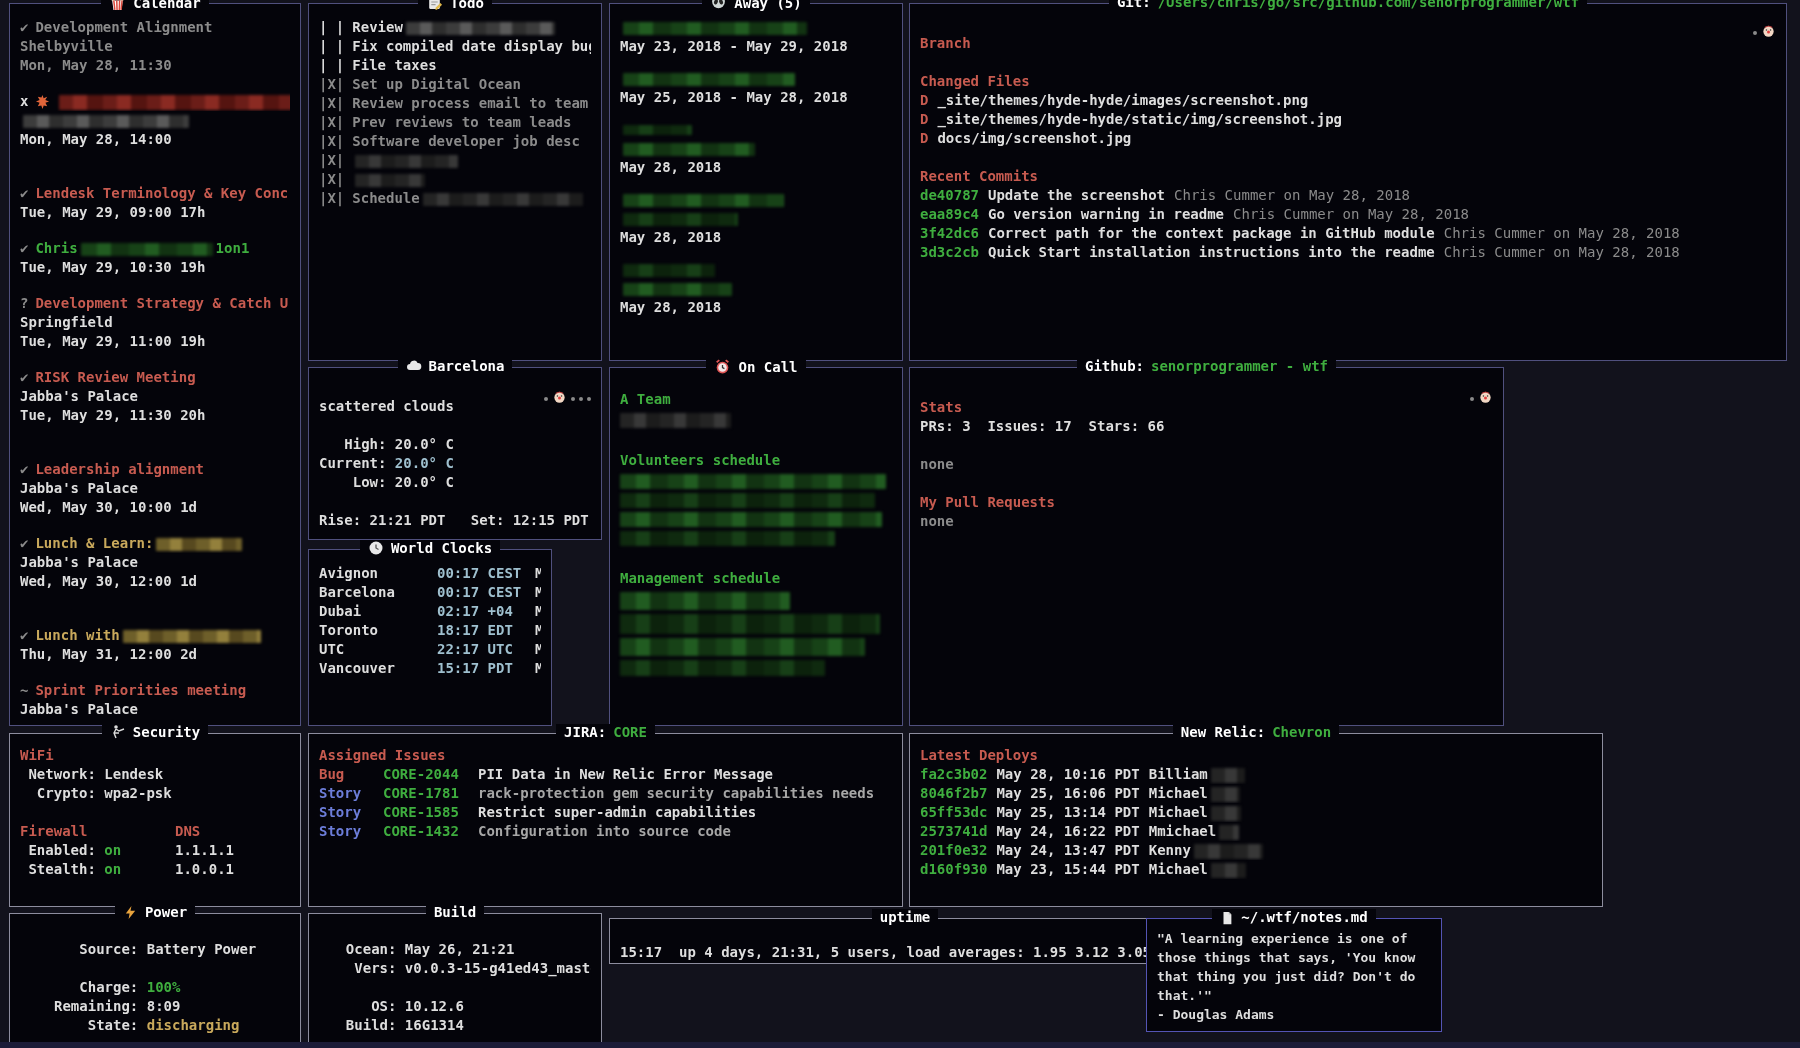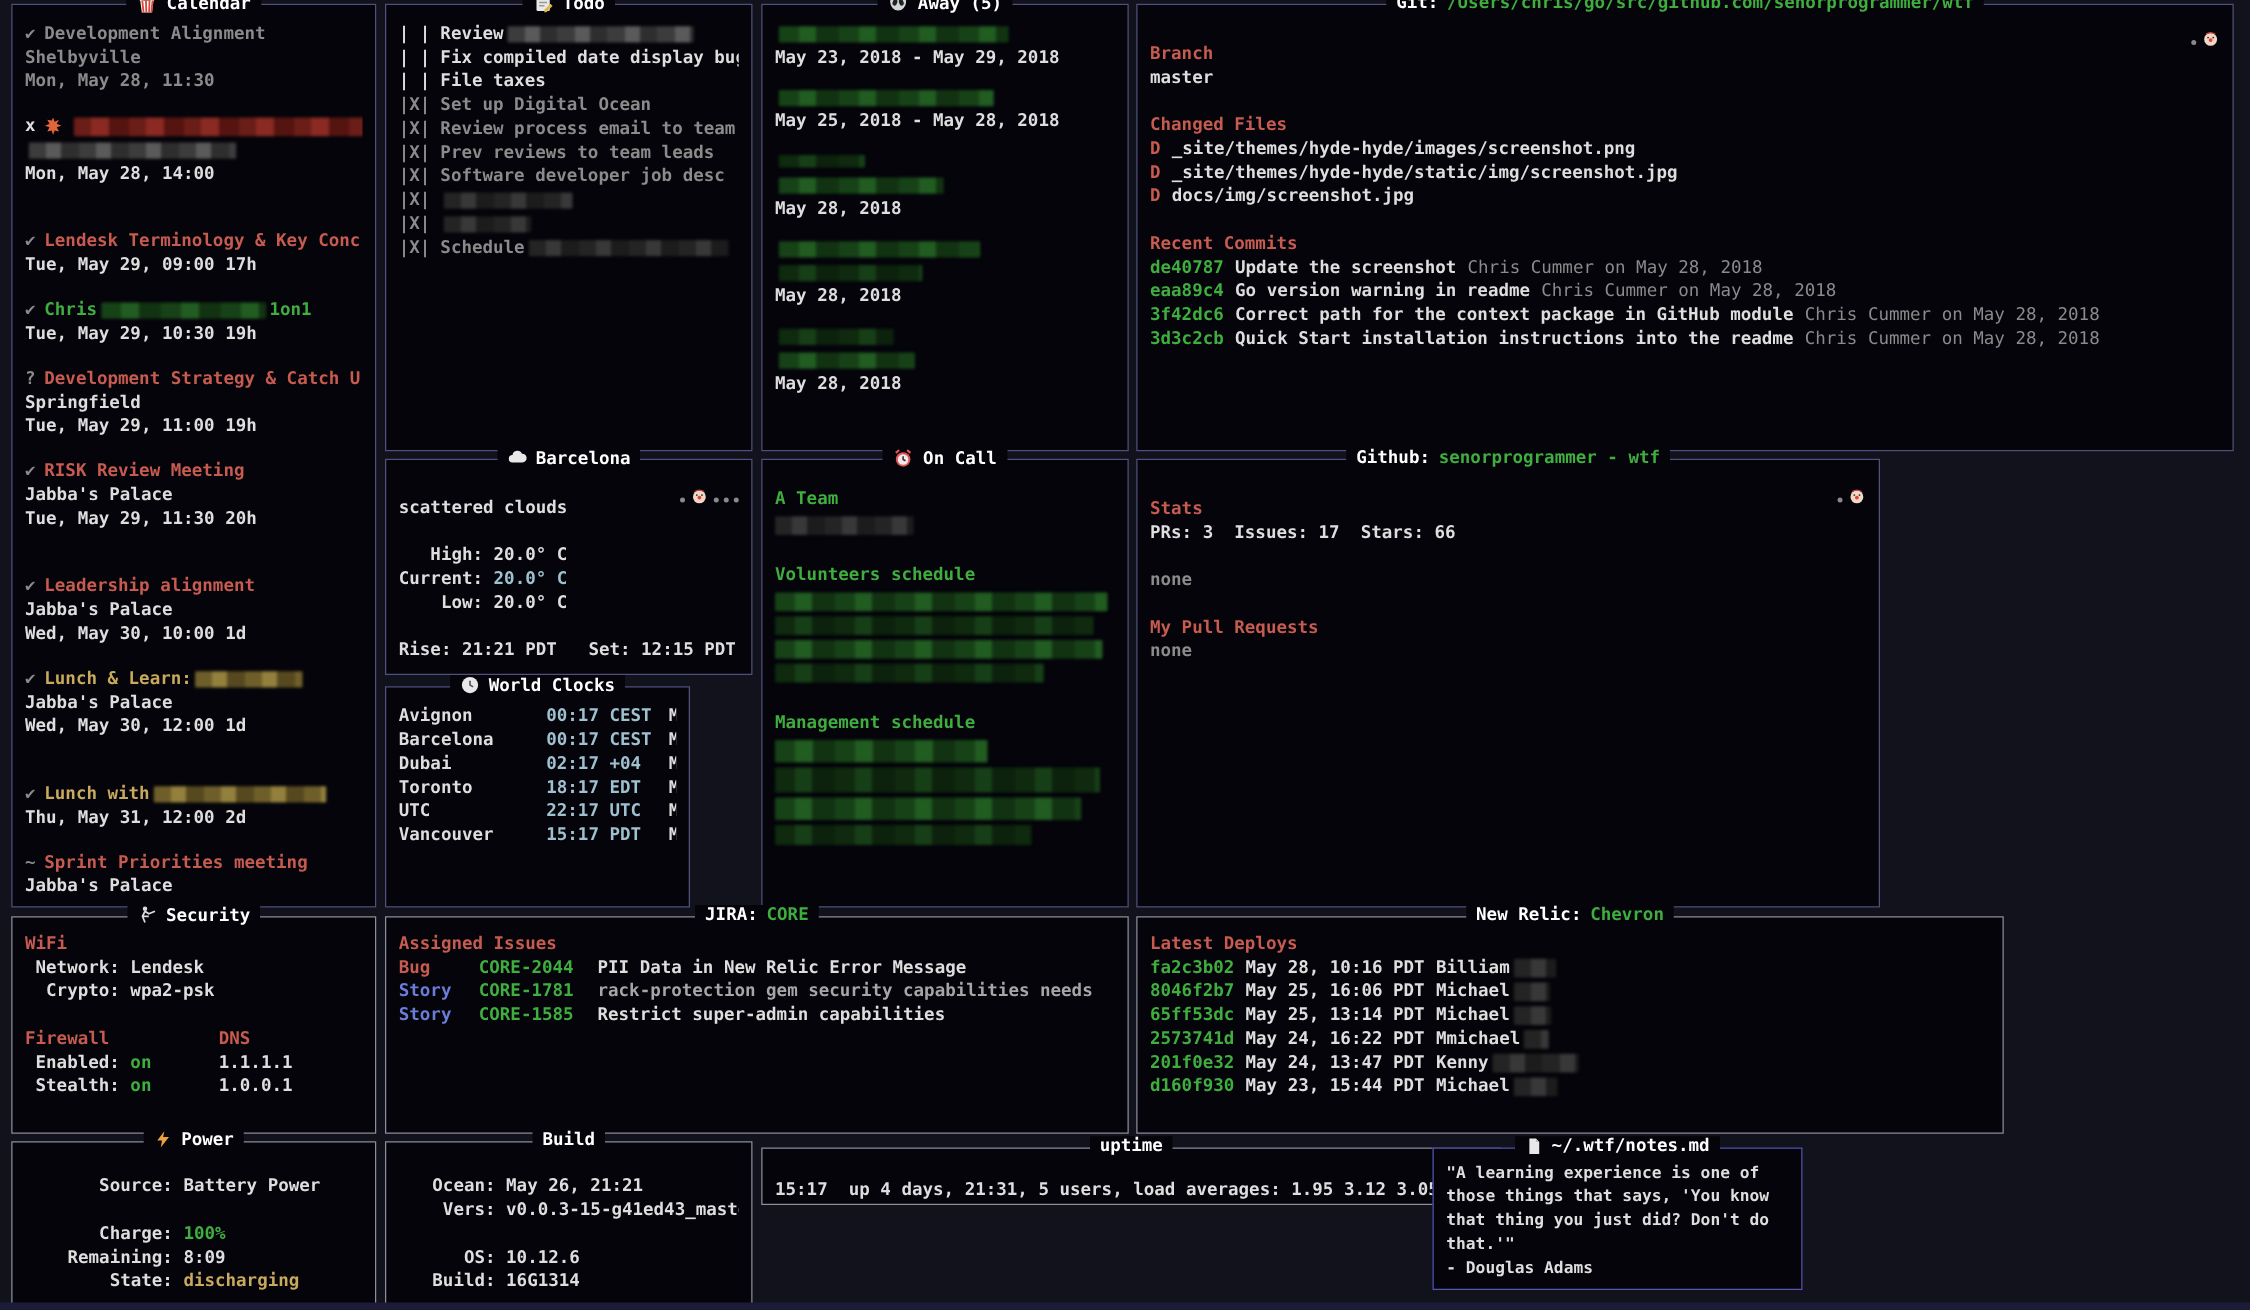--- a/index.html
+++ b/index.html
@@ -219,21 +219,20 @@
       <span><svg width="15" height="15" viewBox="0 0 16 16">
           <circle cx="8" cy="8" r="5.5" fill="#f2d7c4"></circle>
           <circle cx="8" cy="8.6" r="1.6" fill="#e04040"></circle>
           <circle cx="5.8" cy="6.5" r=".8" fill="#333333"></circle>
           <circle cx="10.2" cy="6.5" r=".8" fill="#333333"></circle>
           <path d="M4 3.5Q8 1 12 3.5" stroke="#d04040" fill="none"></path>
         </svg></span>
     </div>
   <div class="content">
     <div class="ln c-red">Branch</div>
-    <div class="ln">master</div>
     <div class="bl"></div>
     <div class="ln c-red">Changed Files</div>
     <div class="ln"><span class="dflag c-red">D</span><span>_site/themes/hyde-hyde/images/screenshot.png</span></div>
     <div class="ln"><span class="dflag c-red">D</span><span>_site/themes/hyde-hyde/static/img/screenshot.jpg</span></div>
     <div class="ln"><span class="dflag c-red">D</span><span>docs/img/screenshot.jpg</span></div>
     <div class="bl"></div>
     <div class="ln c-red">Recent Commits</div>
     <div class="ln"><span class="hash c-green">de40787</span><span>Update the screenshot</span><span class="meta c-gray">Chris Cummer on May 28, 2018</span></div>
     <div class="ln"><span class="hash c-green">eaa89c4</span><span>Go version warning in readme</span><span class="meta c-gray">Chris Cummer on May 28, 2018</span></div>
     <div class="ln"><span class="hash c-green">3f42dc6</span><span>Correct path for the context package in GitHub module</span><span class="meta c-gray">Chris Cummer on May 28, 2018</span></div>
@@ -349,20 +348,21 @@
   </div>
 </section>
 
 <section class="panel light" id="p-jira">
   <div class="ptitle"><span class="tw"><span>JIRA:</span><span class="tacc">CORE</span></span></div>
   <div class="content">
     <div class="ln c-red">Assigned Issues</div>
     <div class="ln"><span class="jtype c-red">Bug</span><span class="jkey c-green">CORE-2044</span><span>PII Data in New Relic Error Message</span></div>
     <div class="ln"><span class="jtype c-blue">Story</span><span class="jkey c-green">CORE-1781</span><span class="c-dim">rack-protection gem security capabilities needs</span></div>
     <div class="ln"><span class="jtype c-blue">Story</span><span class="jkey c-green">CORE-1585</span><span>Restrict super-admin capabilities</span></div>
+    <div class="ln"><span class="jtype c-blue">Story</span><span class="jkey c-green">CORE-1432</span><span class="c-dim">Configuration into source code</span></div>
   </div>
 </section>
 
 <section class="panel light" id="p-newrelic">
   <div class="ptitle"><span class="tw"><span>New Relic:</span><span class="tacc">Chevron</span></span></div>
   <div class="content">
     <div class="ln c-red">Latest Deploys</div>
     <div class="ln"><span class="hash c-green">fa2c3b02</span><span>May 28, 10:16 PDT</span><span class="who">Billiam</span><span class="rd t-dark" style="width:34px;height:15px"></span></div>
     <div class="ln"><span class="hash c-green">8046f2b7</span><span>May 25, 16:06 PDT</span><span class="who">Michael</span><span class="rd t-dark" style="width:29px;height:15px"></span></div>
     <div class="ln"><span class="hash c-green">65ff53dc</span><span>May 25, 13:14 PDT</span><span class="who">Michael</span><span class="rd t-dark" style="width:30px;height:15px"></span></div>

